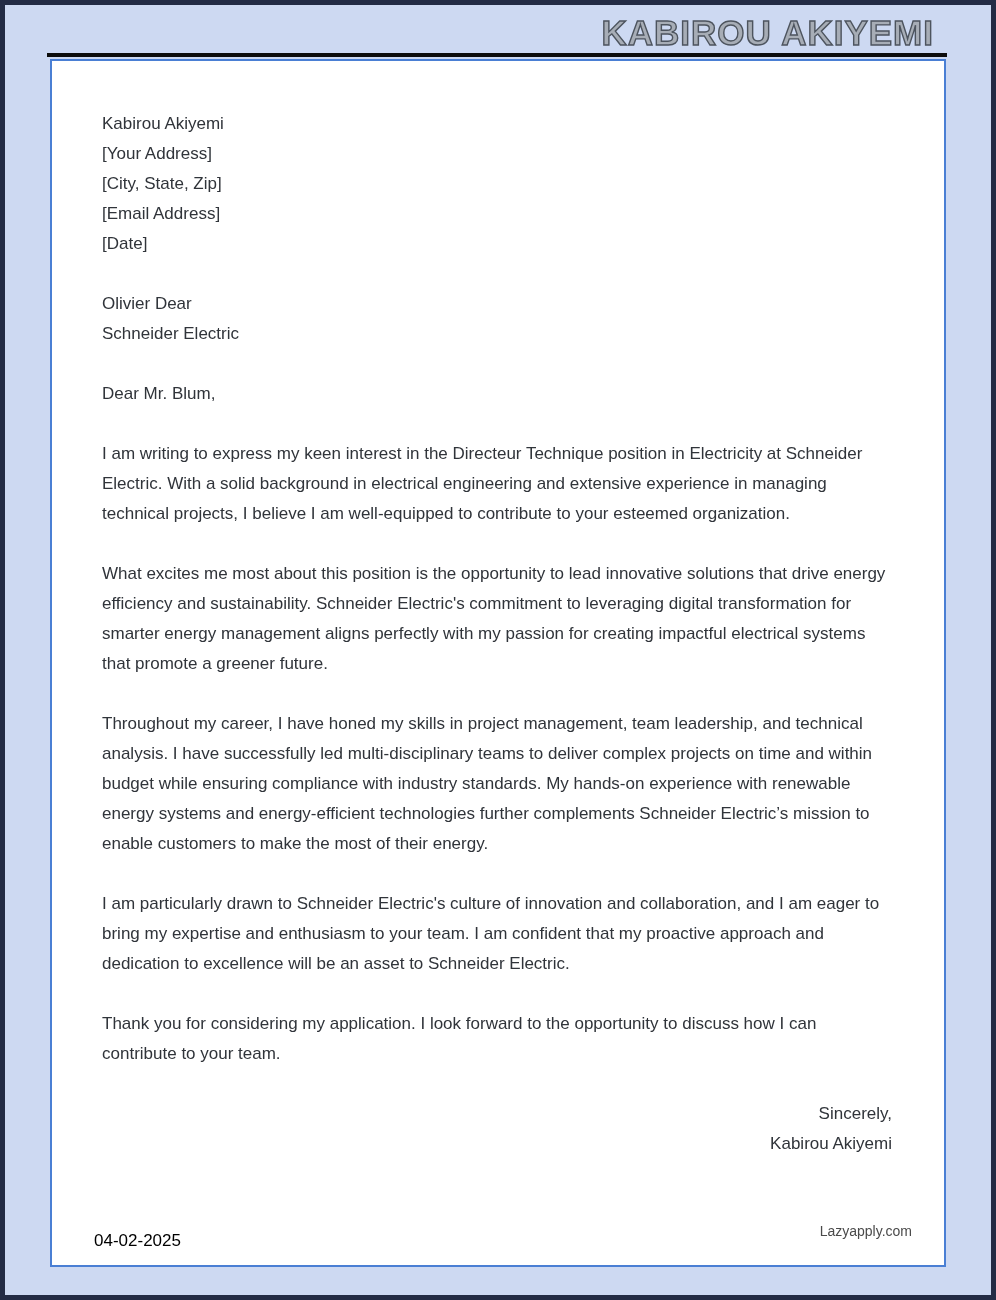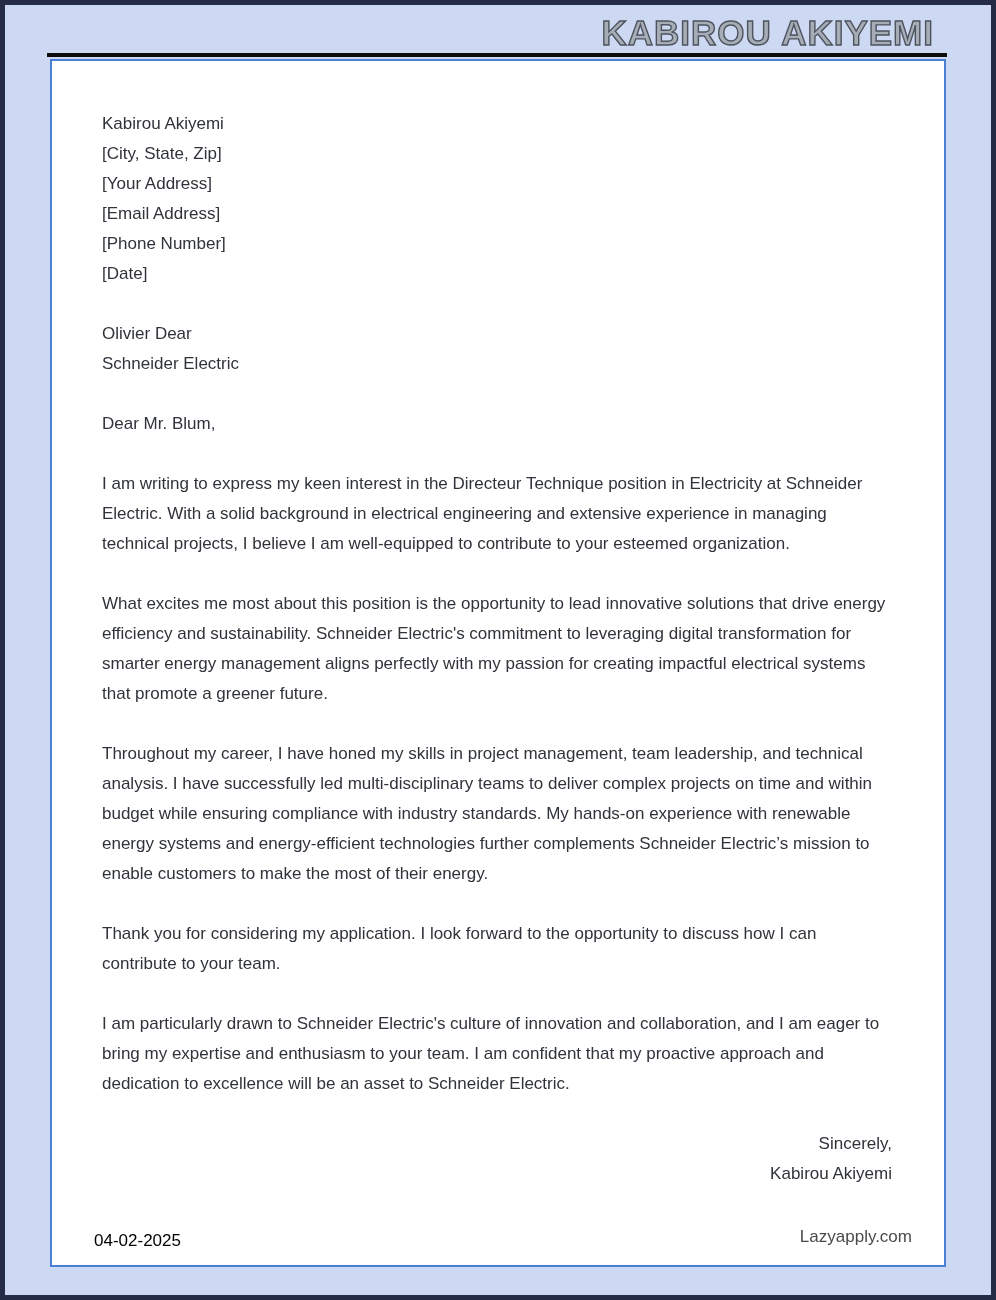--- a/index.html
+++ b/index.html
@@ -55,57 +55,56 @@
     position: absolute;
     left: 42px;
     bottom: 14px;
     font-size: 17px;
     color: #000000;
     margin-top: 11px;
   }
   .watermark {
     position: absolute;
     right: 32px;
-    bottom: 18px;
-    font-size: 17px;
+    bottom: 26px;
+    font-size: 14px;
     color: #4a4a4a;
     text-align: center;
   }
 </style>
 </head>
 <body>
 
 <div class="header-name">KABIROU AKIYEMI</div>
 <div class="header-rule"></div>
 
 <div class="page">
 
   <div class="block">
     <div class="line">Kabirou Akiyemi</div>
+    <div class="line">[Your Address]</div>
     <div class="line">[City, State, Zip]</div>
-    <div class="line">[Your Address]</div>
     <div class="line">[Email Address]</div>
-    <div class="line">[Phone Number]</div>
     <div class="line">[Date]</div>
   </div>
 
   <div class="block">
     <div class="line">Olivier Dear</div>
     <div class="line">Schneider Electric</div>
   </div>
 
   <div class="block">
     <div class="line">Dear Mr. Blum,</div>
   </div>
 
   <p class="para">I am writing to express my keen interest in the Directeur Technique position in Electricity at Schneider Electric. With a solid background in electrical engineering and extensive experience in managing technical projects, I believe I am well-equipped to contribute to your esteemed organization.</p>
   <p class="para">What excites me most about this position is the opportunity to lead innovative solutions that drive energy efficiency and sustainability. Schneider Electric's commitment to leveraging digital transformation for smarter energy management aligns perfectly with my passion for creating impactful electrical systems that promote a greener future.</p>
   <p class="para">Throughout my career, I have honed my skills in project management, team leadership, and technical analysis. I have successfully led multi-disciplinary teams to deliver complex projects on time and within budget while ensuring compliance with industry standards. My hands-on experience with renewable energy systems and energy-efficient technologies further complements Schneider Electric’s mission to enable customers to make the most of their energy.</p>
+  <p class="para">I am particularly drawn to Schneider Electric's culture of innovation and collaboration, and I am eager to bring my expertise and enthusiasm to your team. I am confident that my proactive approach and dedication to excellence will be an asset to Schneider Electric.</p>
   <p class="para">Thank you for considering my application. I look forward to the opportunity to discuss how I can contribute to your team.</p>
-  <p class="para">I am particularly drawn to Schneider Electric's culture of innovation and collaboration, and I am eager to bring my expertise and enthusiasm to your team. I am confident that my proactive approach and dedication to excellence will be an asset to Schneider Electric.</p>
 
   <div class="closing-block">
     <div class="line">Sincerely,</div>
     <div class="line">Kabirou Akiyemi</div>
   </div>
 
   <div class="footer-date">04-02-2025</div>
   <div class="watermark">Lazyapply.com</div>
 </div>
 

